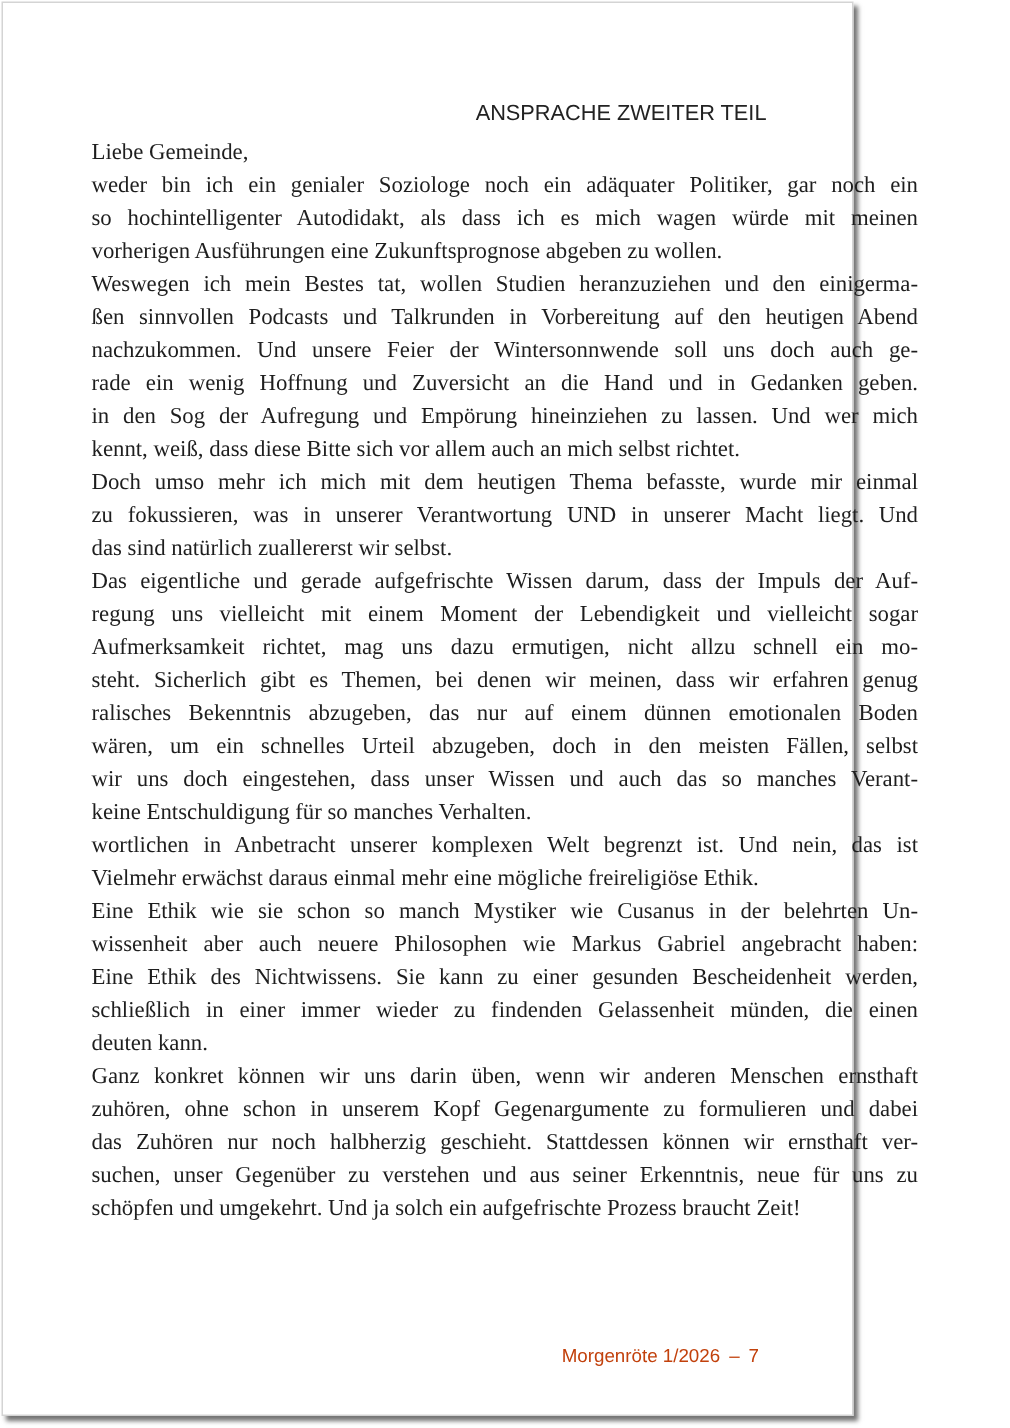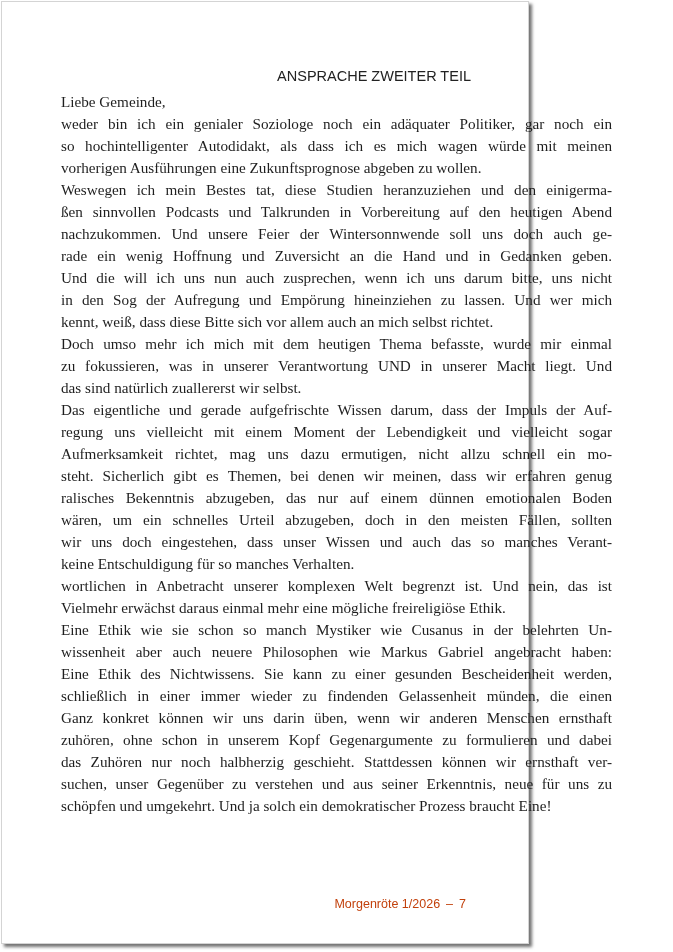--- a/index.html
+++ b/index.html
@@ -10,21 +10,21 @@
     body {
       width: 673px;
       height: 952px;
       position: relative;
       overflow: hidden;
     }
     .page {
       position: absolute;
       left: 1px;
       top: 1px;
-      width: 528px;
+      width: 568px;
       height: 943px;
       background: #ffffff;
       border: 1px solid #d4d4d4;
       box-shadow: 3px 3px 3px rgba(0,0,0,0.55);
       box-sizing: border-box;
     }
     .section-title {
       position: absolute;
       right: 57px;
       top: 66px;
@@ -79,63 +79,63 @@
       <span class="line last">Liebe Gemeinde,</span>
     </div>
 
     <div>
       <span class="line">weder bin ich ein genialer Soziologe noch ein adäquater Politiker, gar noch ein</span>
       <span class="line">so hochintelligenter Autodidakt, als dass ich es mich wagen würde mit meinen</span>
       <span class="line last">vorherigen Ausführungen eine Zukunftsprognose abgeben zu wollen.</span>
     </div>
 
     <div>
-      <span class="line">Weswegen ich mein Bestes tat, diese Studien heranzuziehen und den einigerma-</span>
+      <span class="line">Weswegen ich mein Bestes tat, wollen Studien heranzuziehen und den einigerma-</span>
       <span class="line">ßen sinnvollen Podcasts und Talkrunden in Vorbereitung auf den heutigen Abend</span>
       <span class="line">nachzukommen. Und unsere Feier der Wintersonnwende soll uns doch auch ge-</span>
       <span class="line">rade ein wenig Hoffnung und Zuversicht an die Hand und in Gedanken geben.</span>
-      <span class="line">Und die will ich uns nun auch zusprechen, wenn ich uns darum bitte, uns nicht</span>
       <span class="line">in den Sog der Aufregung und Empörung hineinziehen zu lassen. Und wer mich</span>
       <span class="line last">kennt, weiß, dass diese Bitte sich vor allem auch an mich selbst richtet.</span>
     </div>
 
     <div>
       <span class="line">Doch umso mehr ich mich mit dem heutigen Thema befasste, wurde mir einmal</span>
       <span class="line">zu fokussieren, was in unserer Verantwortung UND in unserer Macht liegt. Und</span>
       <span class="line last">das sind natürlich zuallererst wir selbst.</span>
     </div>
 
     <div>
       <span class="line">Das eigentliche und gerade aufgefrischte Wissen darum, dass der Impuls der Auf-</span>
       <span class="line">regung uns vielleicht mit einem Moment der Lebendigkeit und vielleicht sogar</span>
       <span class="line">Aufmerksamkeit richtet, mag uns dazu ermutigen, nicht allzu schnell ein mo-</span>
       <span class="line">steht. Sicherlich gibt es Themen, bei denen wir meinen, dass wir erfahren genug</span>
       <span class="line">ralisches Bekenntnis abzugeben, das nur auf einem dünnen emotionalen Boden</span>
-      <span class="line">wären, um ein schnelles Urteil abzugeben, doch in den meisten Fällen, sollten</span>
+      <span class="line">wären, um ein schnelles Urteil abzugeben, doch in den meisten Fällen, selbst</span>
       <span class="line">wir uns doch eingestehen, dass unser Wissen und auch das so manches Verant-</span>
       <span class="line last">keine Entschuldigung für so manches Verhalten.</span>
       <span class="line">wortlichen in Anbetracht unserer komplexen Welt begrenzt ist. Und nein, das ist</span>
     </div>
 
     <div>
       <span class="line last">Vielmehr erwächst daraus einmal mehr eine mögliche freireligiöse Ethik.</span>
     </div>
 
     <div>
       <span class="line">Eine Ethik wie sie schon so manch Mystiker wie Cusanus in der belehrten Un-</span>
       <span class="line">wissenheit aber auch neuere Philosophen wie Markus Gabriel angebracht haben:</span>
       <span class="line">Eine Ethik des Nichtwissens. Sie kann zu einer gesunden Bescheidenheit werden,</span>
       <span class="line">schließlich in einer immer wieder zu findenden Gelassenheit münden, die einen</span>
+      <span class="line last">deuten kann.</span>
     </div>
 
     <div>
       <span class="line">Ganz konkret können wir uns darin üben, wenn wir anderen Menschen ernsthaft</span>
       <span class="line">zuhören, ohne schon in unserem Kopf Gegenargumente zu formulieren und dabei</span>
       <span class="line">das Zuhören nur noch halbherzig geschieht. Stattdessen können wir ernsthaft ver-</span>
       <span class="line">suchen, unser Gegenüber zu verstehen und aus seiner Erkenntnis, neue für uns zu</span>
-      <span class="line last">schöpfen und umgekehrt. Und ja solch ein demokratischer Prozess braucht Eine!</span>
+      <span class="line last">schöpfen und umgekehrt. Und ja solch ein aufgefrischte Prozess braucht Zeit!</span>
     </div>
   </div>
 
   <div class="footer">
     <span>Morgenröte 1/2026</span><span class="sep">–</span><span>7</span>
   </div>
 </div>
 
 </body></html>

